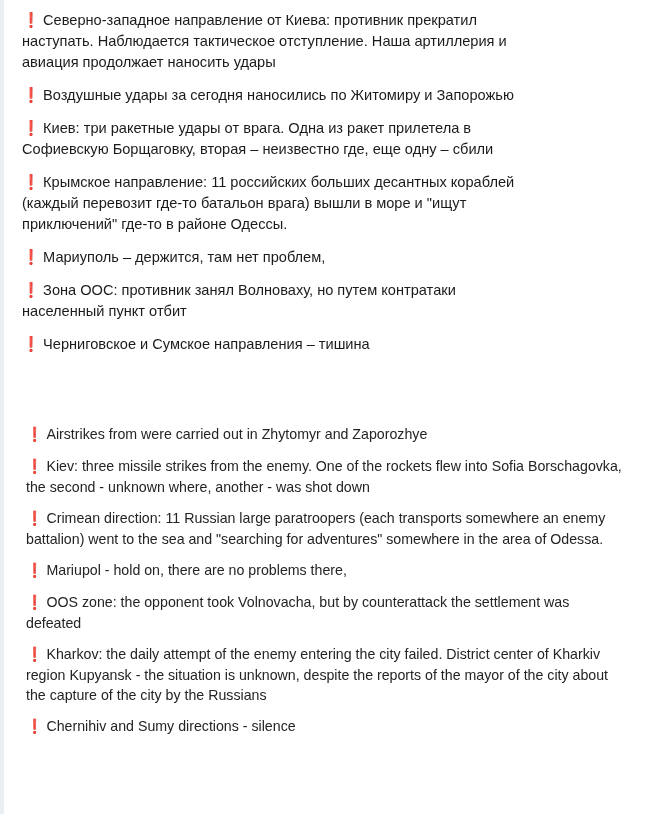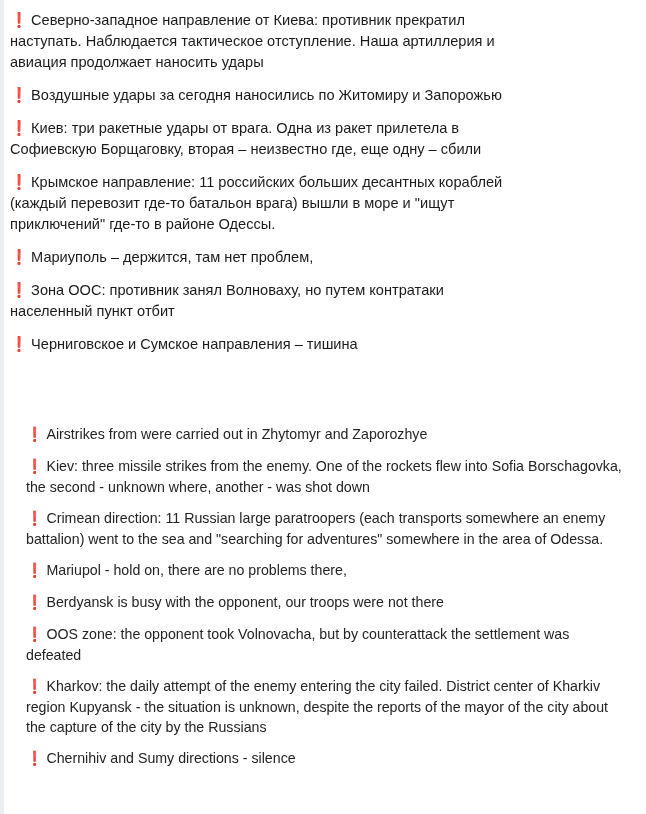--- a/index.html
+++ b/index.html
@@ -23,21 +23,21 @@
   .left-rail {
     position: absolute;
     left: 0;
     top: 0;
     width: 4px;
     height: 814px;
     background: #eceff1;
   }
   .content {
     position: absolute;
-    left: 0;
+    left: 12px;
     top: 0;
     width: 516px;
     box-sizing: border-box;
     padding: 10px 10px 0 10px;
   }
   .para {
     display: block;
     font-size: 14.6px;
     line-height: 1.44;
     margin: 0 0 12px 0;
@@ -101,21 +101,20 @@
 
 
     <p class="para"><span class="bullet">❗</span><span>Airstrikes from were carried out in Zhytomyr and Zaporozhye</span></p>
 
     <p class="para"><span class="bullet">❗</span><span>Kiev: three missile strikes from the enemy. One of the rockets flew into Sofia Borschagovka, the second - unknown where, another - was shot down</span></p>
 
     <p class="para"><span class="bullet">❗</span><span>Crimean direction: 11 Russian large paratroopers (each transports somewhere an enemy battalion) went to the sea and "searching for adventures" somewhere in the area of Odessa.</span></p>
 
     <p class="para"><span class="bullet">❗</span><span>Mariupol - hold on, there are no problems there,</span></p>
 
-    <p class="para"><span class="bullet">❗</span><span>Berdyansk is busy with the opponent, our troops were not there</span></p>
 
     <p class="para"><span class="bullet">❗</span><span>OOS zone: the opponent took Volnovacha, but by counterattack the settlement was defeated</span></p>
 
     <p class="para"><span class="bullet">❗</span><span>Kharkov: the daily attempt of the enemy entering the city failed. District center of Kharkiv region Kupyansk - the situation is unknown, despite the reports of the mayor of the city about the capture of the city by the Russians</span></p>
 
     <p class="para"><span class="bullet">❗</span><span>Chernihiv and Sumy directions - silence</span></p>
 
   </div>
 
 </div>

